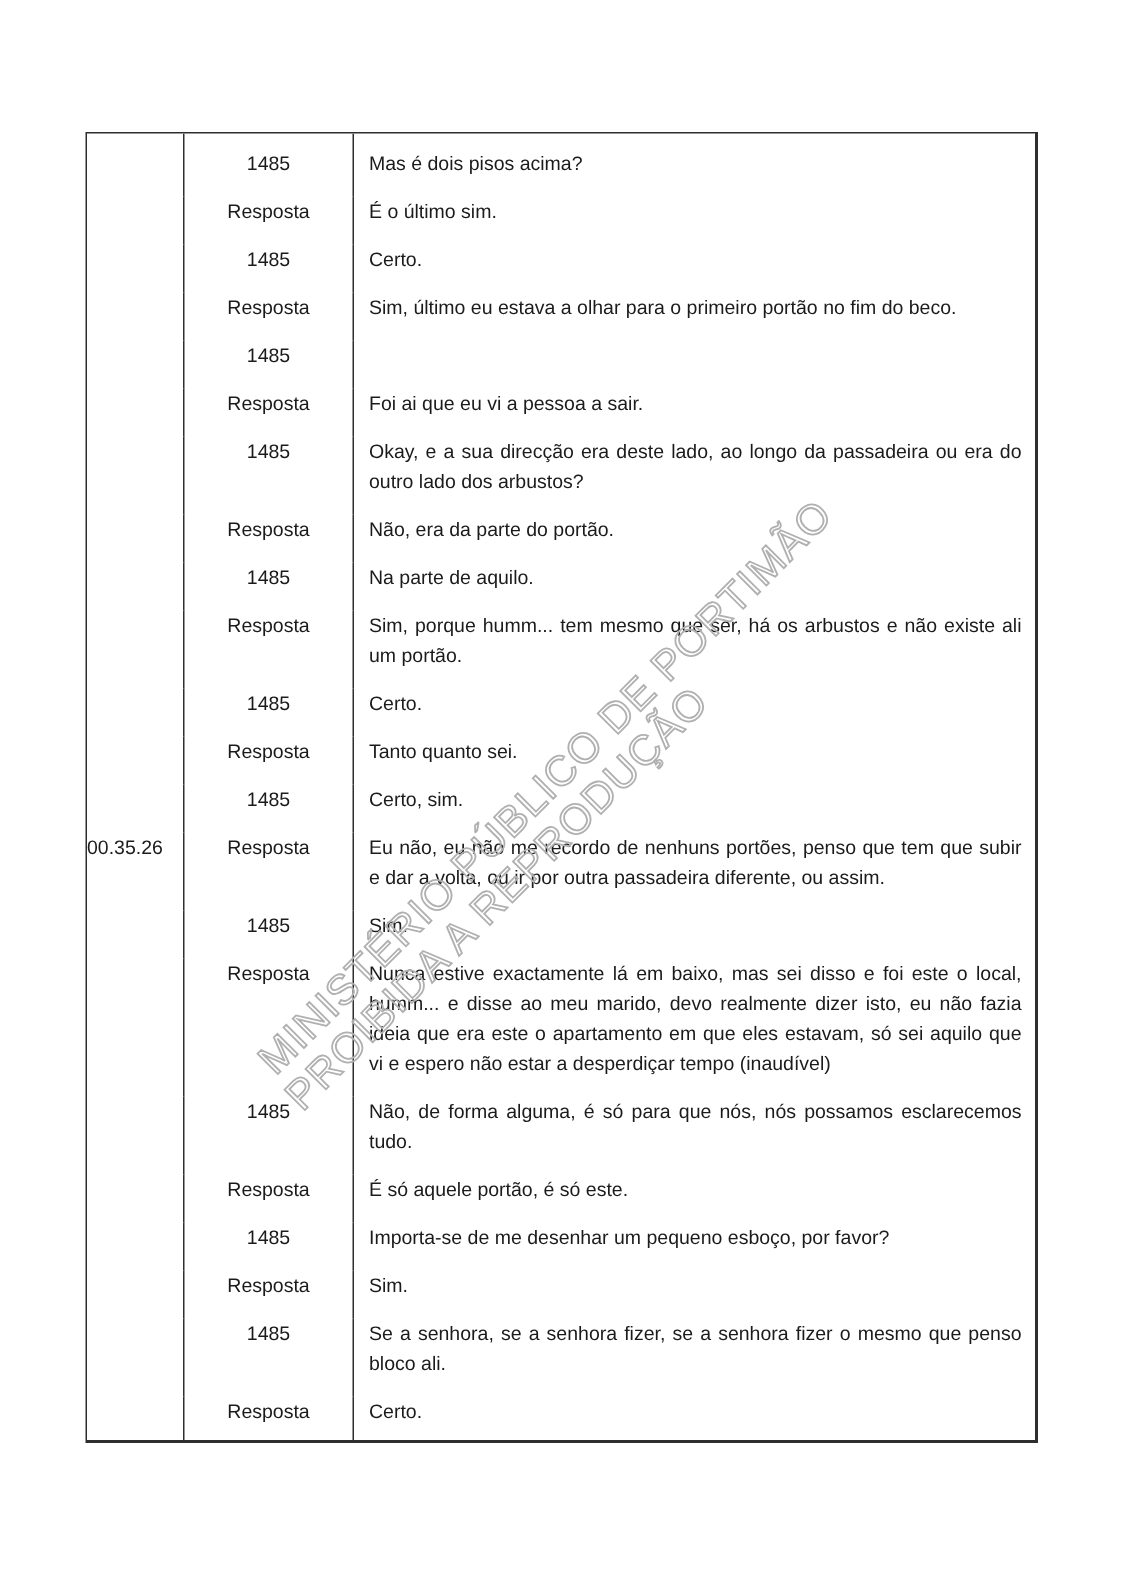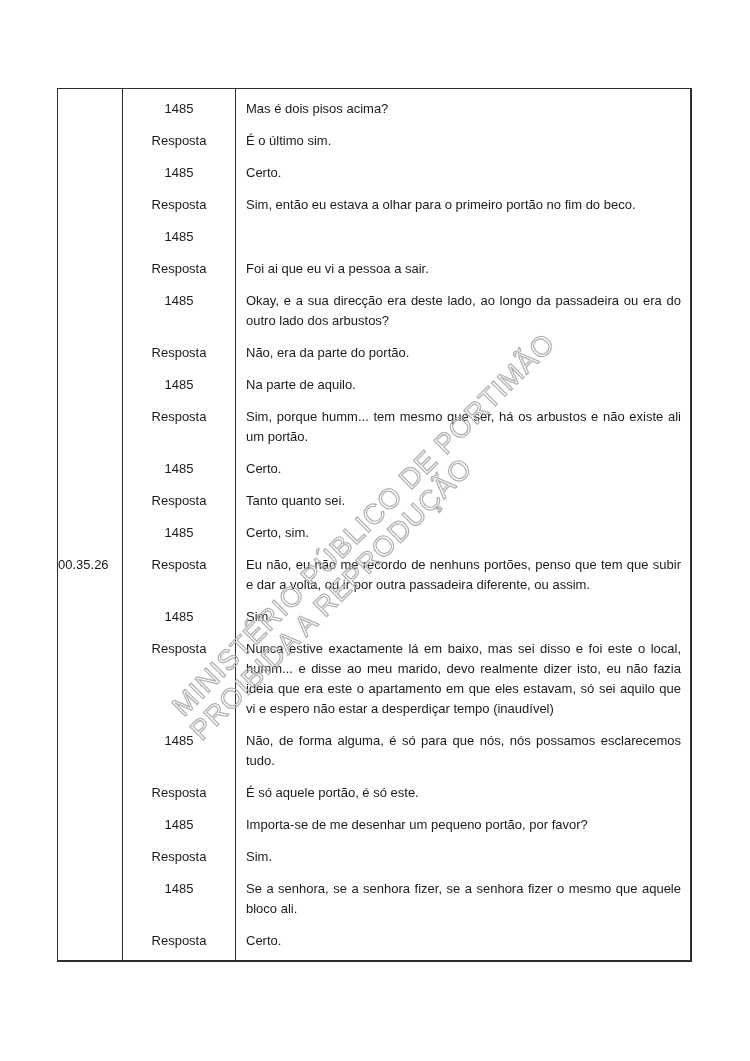--- a/index.html
+++ b/index.html
@@ -107,21 +107,21 @@
         <div class="cell c-text">É o último sim.</div>
       </div>
       <div class="row">
         <div class="cell c-time"></div>
         <div class="cell c-speaker">1485</div>
         <div class="cell c-text">Certo.</div>
       </div>
       <div class="row">
         <div class="cell c-time"></div>
         <div class="cell c-speaker">Resposta</div>
-        <div class="cell c-text">Sim, então eu estava a olhar para o primeiro portão no fim do beco.</div>
+        <div class="cell c-text">Sim, último eu estava a olhar para o primeiro portão no fim do beco.</div>
       </div>
       <div class="row">
         <div class="cell c-time"></div>
         <div class="cell c-speaker">1485</div>
       </div>
       <div class="row">
         <div class="cell c-time"></div>
         <div class="cell c-speaker">Resposta</div>
         <div class="cell c-text">Foi ai que eu vi a pessoa a sair.</div>
       </div>
@@ -181,31 +181,31 @@
         <div class="cell c-text">Não, de forma alguma, é só para que nós, nós possamos esclarecemos tudo.</div>
       </div>
       <div class="row">
         <div class="cell c-time"></div>
         <div class="cell c-speaker">Resposta</div>
         <div class="cell c-text">É só aquele portão, é só este.</div>
       </div>
       <div class="row">
         <div class="cell c-time"></div>
         <div class="cell c-speaker">1485</div>
-        <div class="cell c-text">Importa-se de me desenhar um pequeno portão, por favor?</div>
+        <div class="cell c-text">Importa-se de me desenhar um pequeno esboço, por favor?</div>
       </div>
       <div class="row">
         <div class="cell c-time"></div>
         <div class="cell c-speaker">Resposta</div>
         <div class="cell c-text">Sim.</div>
       </div>
       <div class="row">
         <div class="cell c-time"></div>
         <div class="cell c-speaker">1485</div>
-        <div class="cell c-text">Se a senhora, se a senhora fizer, se a senhora fizer o mesmo que aquele bloco ali.</div>
+        <div class="cell c-text">Se a senhora, se a senhora fizer, se a senhora fizer o mesmo que penso bloco ali.</div>
       </div>
       <div class="row">
         <div class="cell c-time"></div>
         <div class="cell c-speaker">Resposta</div>
         <div class="cell c-text">Certo.</div>
       </div>
       <div class="row filler">
         <div class="cell c-time"></div>
         <div class="cell c-speaker"></div>
         <div class="cell c-text"></div>

